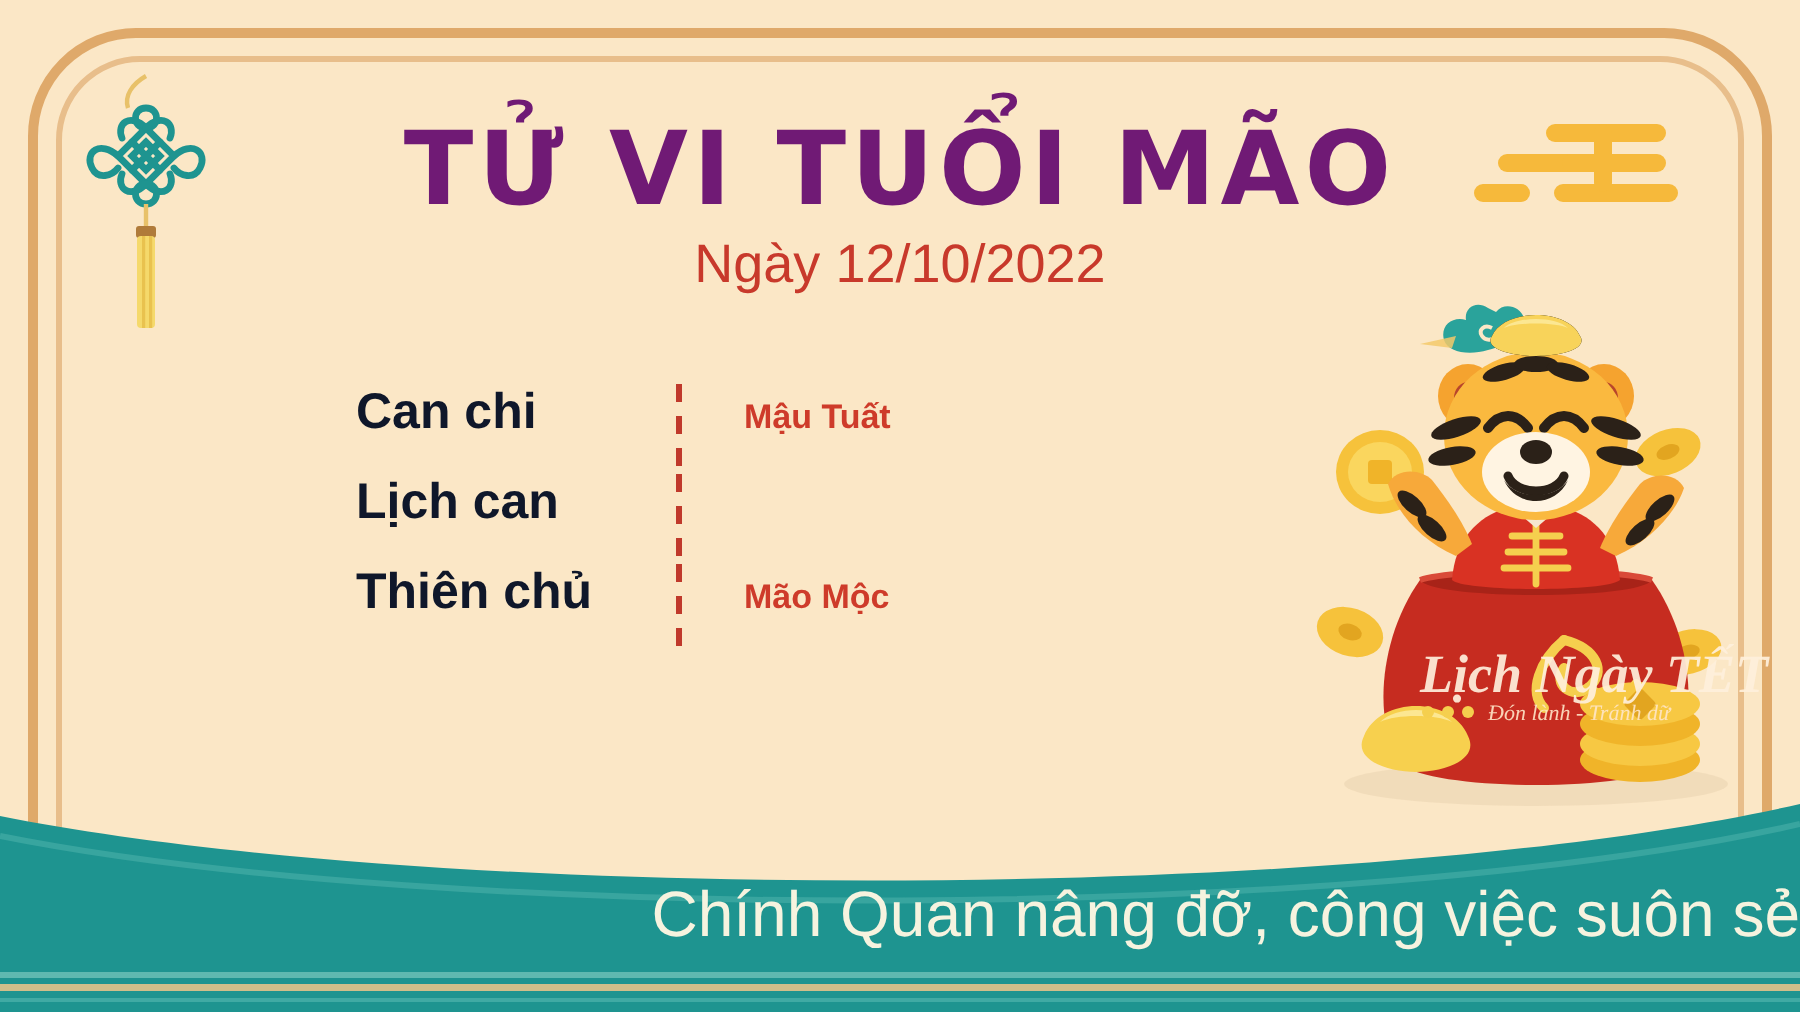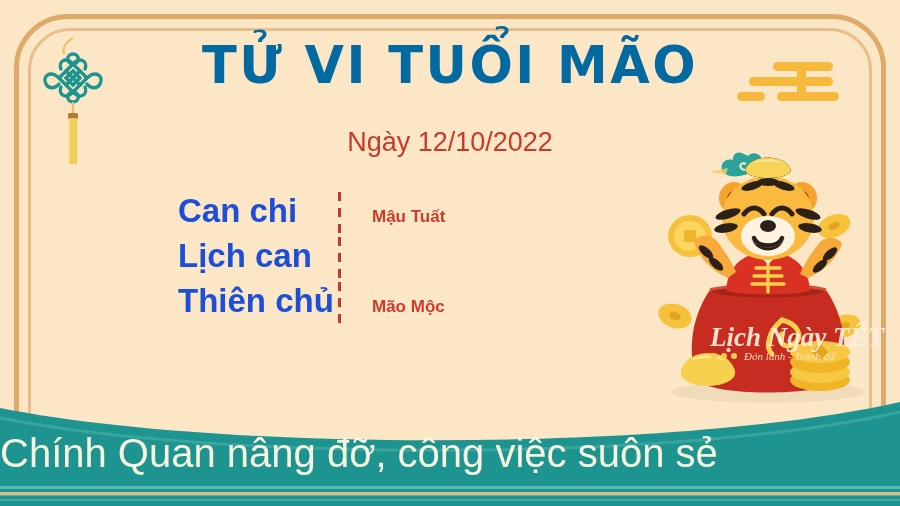--- a/index.html
+++ b/index.html
@@ -32,47 +32,46 @@
   }
 
   
   .knot { position:absolute; left:28px; top:18px; width:90px; height:150px; }
 
   
   .cloud-tr { position:absolute; left:735px; top:52px; width:120px; height:60px; }
 
   
   .title {
-    position:absolute; left:0; top:36px; width:900px;
+    position:absolute; left:0; top:56px; width:900px;
     text-align:center;
     font-size:51px; font-weight:bold; letter-spacing:2.5px;
-    color:#0369a1;
+    color:#701a75;
     font-family:"DejaVu Sans", sans-serif;
   }
   .date {
     position:absolute; left:0; top:117px; width:900px;
     text-align:center;
     font-size:27px; font-weight:normal;
     color:#C8392B;
     font-family:"Liberation Sans", sans-serif;
-    margin-top:10px;
   }
 
   
   .info-table {
     position:absolute; left:178px; top:192px;
     width:360px;
   }
   .info-row {
     display:flex; align-items:baseline;
     height:45px;
   }
   .info-key {
     width:150px;
-    font-size:33px; font-weight:bold; color:#1d4ed8;
+    font-size:25px; font-weight:bold; color:#0f172a;
     font-family:"Liberation Sans", sans-serif;
     white-space:nowrap;
   }
   .info-sep {
     width:22px; align-self:stretch;
     display:flex; justify-content:center;
   }
   .info-sep i {
     display:block; width:3px; height:100%;
     background:repeating-linear-gradient(to bottom,
@@ -85,22 +84,22 @@
     white-space:nowrap;
   }
 
   
   .mascot { position:absolute; left:648px; top:140px; width:240px; height:270px; }
 
   
   .banner { position:absolute; left:0; bottom:0; width:900px; height:120px; }
   .banner-text {
     position:absolute; left:0; bottom:30px; width:900px;
-    text-align:left;
-    font-size:40px; color:#F6F3DF;
+    text-align:right;
+    font-size:32px; color:#F6F3DF;
     font-family:"Liberation Sans", sans-serif;
     z-index:3;
   }
 </style>
 </head>
 <body>
 
 <div id="card">
 
   <div class="frame-outer"></div>

